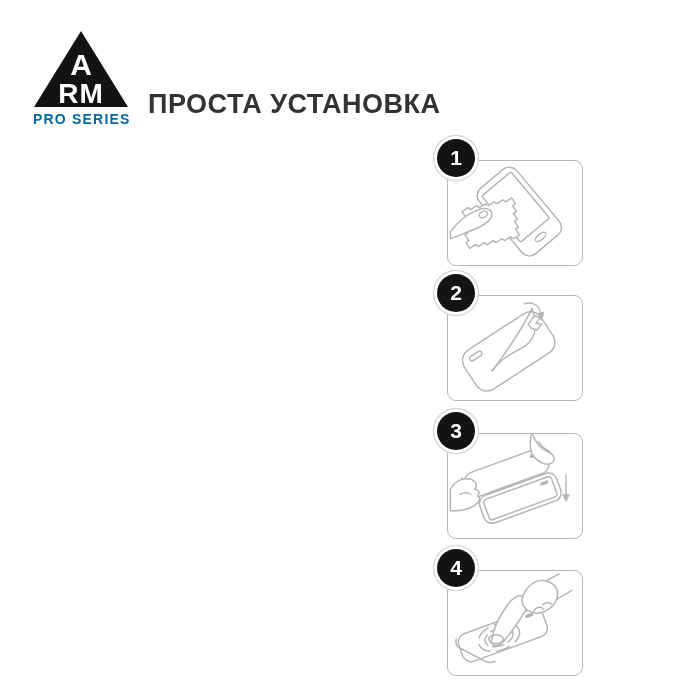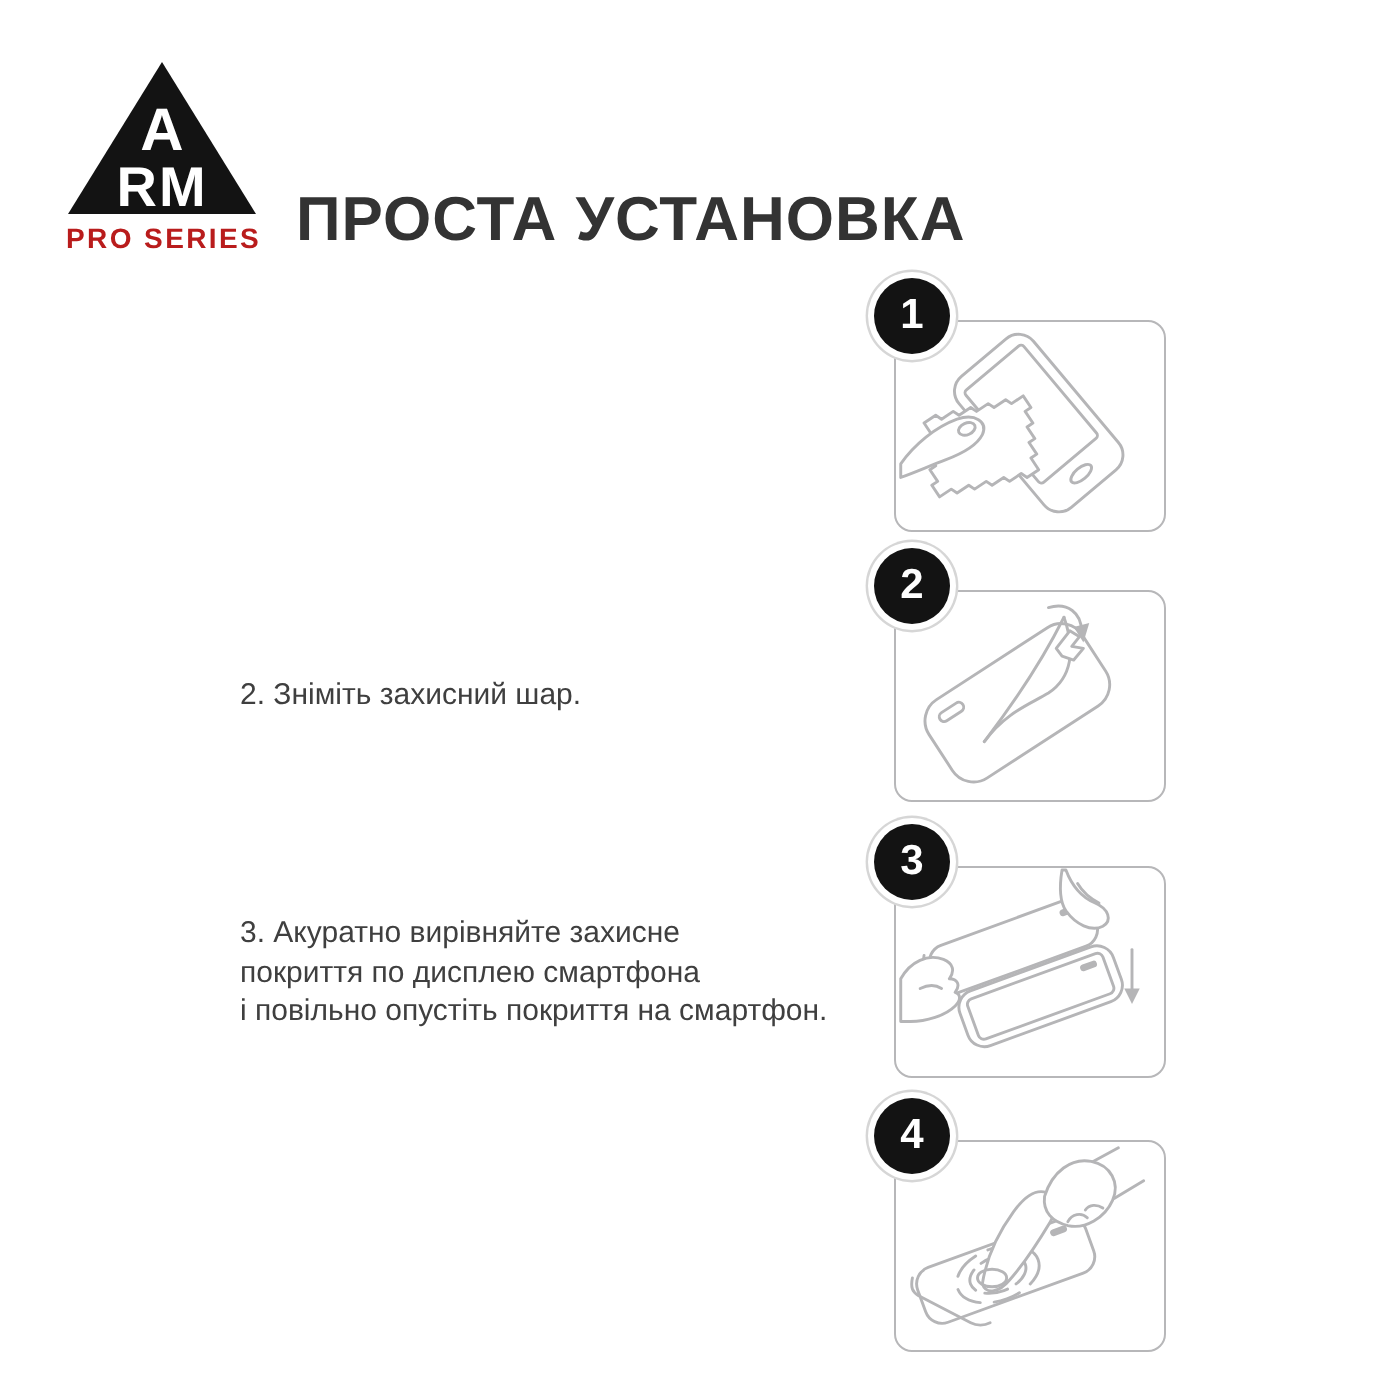--- a/index.html
+++ b/index.html
@@ -5,25 +5,25 @@
   html,body{margin:0;padding:0;background:#fff;}
   .poster{
     position:relative;width:700px;height:700px;background:#ffffff;
     font-family:"Liberation Sans",sans-serif;overflow:hidden;
   }
   
   .logo{position:absolute;left:33px;top:30px;width:96px;text-align:center;}
   .logo svg{display:block;}
   .logo-series{
     margin-top:3px;font-size:14px;font-weight:bold;letter-spacing:1.2px;
-    color:#b91c1c;white-space:nowrap;
+    color:#0369a1;white-space:nowrap;
   }
   
   .title{
-    position:absolute;left:148px;top:71px;font-size:31px;font-weight:bold;
+    position:absolute;left:148px;top:71px;font-size:27px;font-weight:bold;
     letter-spacing:.5px;color:#333333;white-space:nowrap;
   }
   
   .step-text{
     position:absolute;left:120px;width:335px;margin:0;
     font-size:15px;line-height:19.5px;color:#3f3f3f;white-space:pre-line;
   }
   
   .card{
     position:absolute;left:447px;width:136px;height:106px;
@@ -66,43 +66,39 @@
         <path fill="#ffffff" d="M14,52 l6,-4 l3,2 l6,-4 l3,2 l6,-4 l3,2 l6,-4 l3,2 l6,-4 l3,2 l6,-4 l4,6 l-3,2 l4,6 l-3,2 l4,6 l-3,2 l4,6 l-3,2 l4,6 l-6,4 l-3,-2 l-6,4 l-3,-2 l-6,4 l-3,-2 l-6,4 l-3,-2 l-6,4 l-3,-2 l-6,4 l-4,-6 l3,-2 l-4,-6 l3,-2 l-4,-6 l3,-2 l-4,-6 l3,-2 l-4,-6 Z"></path>
         <path fill="#ffffff" d="M2,73 C9,63 20,54 31,50 C40,47 47,51 44,58 C41,64 33,68 25,71 C17,74 8,78 2,80 Z"></path>
         <ellipse cx="36" cy="55" rx="4.5" ry="3" transform="rotate(-24 36 55)" fill="#ffffff"></ellipse>
       </g>
     </svg>
   </div>
   <div class="badge" style="top:139px">
     <span>1</span>
   </div>
 
-  <p class="step-text" style="top:338px">2. Зніміть захисний шар.</p>
   <div class="card" style="top:295px">
     <svg viewBox="0 0 136 106">
       <g stroke="#b5b5b7" stroke-width="1.5" fill="none" stroke-linecap="round" stroke-linejoin="round">
         <g transform="rotate(-33 62 57)">
           <rect x="15" y="33" width="94" height="48" rx="13" fill="#ffffff"></rect>
           <rect x="24" y="40" width="14" height="5" rx="2.5"></rect>
         </g>
         <path d="M45,77 C58,60 74,37 86,13"></path>
         <path d="M86,13 C92,30 90,44 78,52 C68,58 56,62 45,77"></path>
         <path fill="#ffffff" d="M82,29 l7,-9 l5,3 l-4,5 l6,1 l-5,6 l-6,-2 Z"></path>
         <path d="M78,8 C88,5 95,11 95,20"></path>
         <polygon points="91,18 96,26 99,16" fill="#b5b5b7" stroke="none"></polygon>
       </g>
     </svg>
   </div>
   <div class="badge" style="top:274px">
     <span>2</span>
   </div>
 
-  <p class="step-text" style="top:457px">3. Акуратно вирівняйте захисне
-покриття по дисплею смартфона
-і повільно опустіть покриття на смартфон.</p>
   <div class="card" style="top:433px">
     <svg viewBox="0 0 136 106">
       <g stroke="#b5b5b7" stroke-width="1.5" fill="none" stroke-linecap="round" stroke-linejoin="round">
         <g transform="rotate(-20 74 66)">
           <rect x="32" y="51" width="84" height="30" rx="9" fill="#ffffff"></rect>
           <rect x="37" y="55" width="74" height="22" rx="3"></rect>
           <rect x="98" y="58" width="9" height="3.5" rx="1.75" fill="#b5b5b7" stroke="none"></rect>
         </g>
         <g transform="rotate(-20 60 40)">
           <rect x="16" y="27" width="88" height="26" rx="9" fill="#ffffff"></rect>

